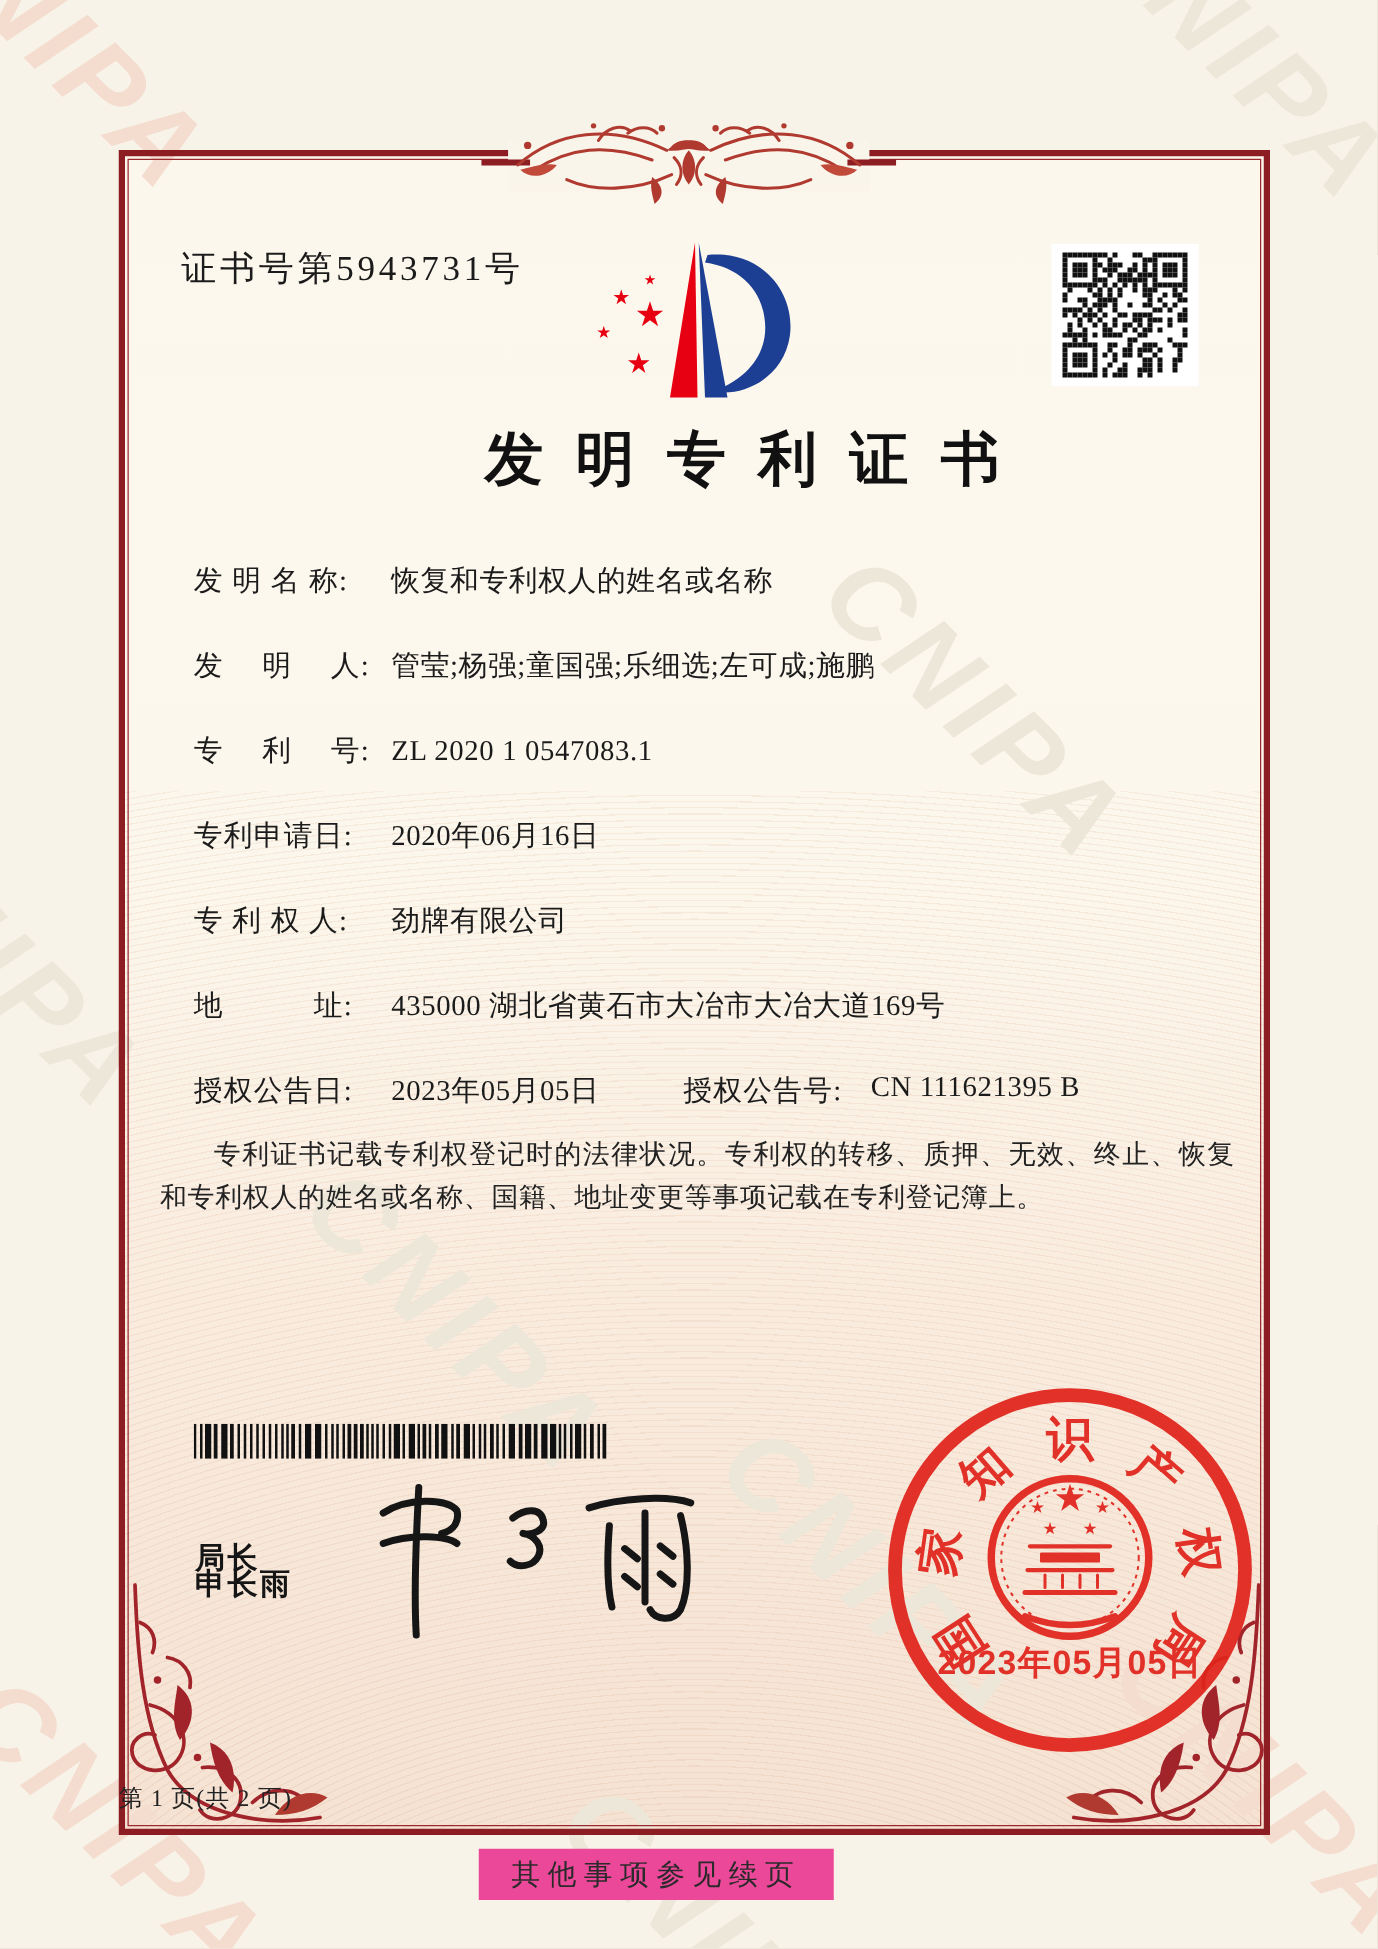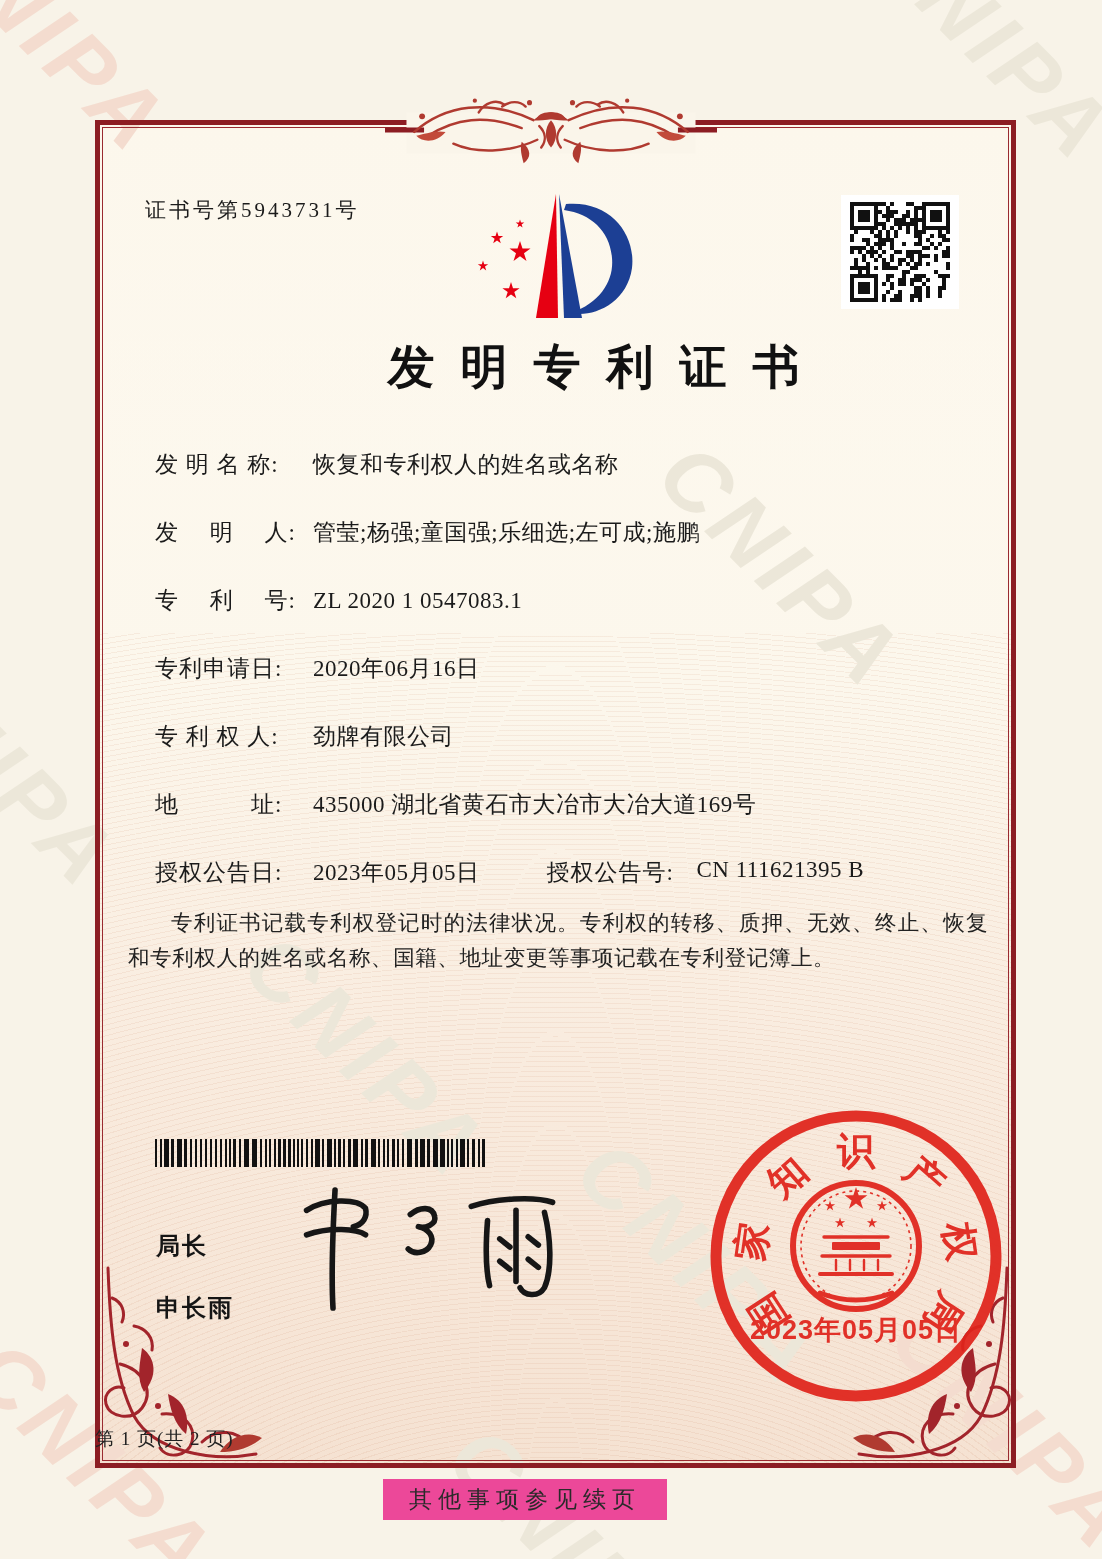--- a/index.html
+++ b/index.html
@@ -26,21 +26,21 @@
            border:5px solid #8c1d23; z-index:2; pointer-events:none; }
   .frame-in { position:absolute; inset:2px; border:1px solid #9a2a30; }
 
   .orn-top { position:absolute; left:385px; top:82px; width:332px; height:94px; z-index:3; }
   .orn-corner { position:absolute; width:190px; height:200px; z-index:3; }
   .orn-bl { left:100px; top:1264px; }
   .orn-br { left:825px; top:1264px; transform:scaleX(-1); }
 
   
   .content { position:absolute; inset:0; z-index:4; color:#1b1b1b; }
-  .cert-no { position:absolute; left:145px; top:196px; font-size:21px; letter-spacing:3px; }
+  .cert-no { position:absolute; left:145px; top:196px; font-size:28px; letter-spacing:3px; }
   .logo { position:absolute; left:468px; top:186px; width:172px; height:140px; }
   .qr { position:absolute; left:841px; top:195px; width:118px; height:114px; }
 
   .title { position:absolute; left:95px; top:336px; width:997px; text-align:center;
            font-size:47px; font-weight:700; letter-spacing:26px; text-indent:26px; color:#111; }
 
   .fields { position:absolute; left:155px; top:449px; width:760px; font-size:23px; }
   .frow { display:flex; align-items:baseline; height:31px; margin-bottom:37px; }
   .flabel { flex:0 0 158px; letter-spacing:1px; }
   .fvalue { letter-spacing:0.5px; }
@@ -49,21 +49,21 @@
 
   .paras { position:absolute; left:128px; top:906px; width:860px; font-size:21.5px;
            line-height:34.5px; text-align:justify; letter-spacing:0.6px; color:#222; }
   .paras p { text-indent:2em; margin-bottom:5px; }
 
   .barcode { position:absolute; left:155px; top:1139px; width:336px; height:28px; }
   .sig { position:absolute; left:272px; top:1172px; width:305px; height:150px; }
   .director { position:absolute; left:156px; font-family:Liberation Sans, sans-serif;
               font-size:24px; font-weight:600; color:#151515; letter-spacing:2px; }
   .director-title { top:1230px; }
-  .director-name { top:1292px; }
+  .director-name { top:1251px; }
 
   .seal { position:absolute; left:694px; top:1094px; width:324px; height:324px; z-index:5; opacity:.93; }
 
   .page-info { position:absolute; left:95px; top:1426px; width:860px; text-align:left;
                font-size:19px; letter-spacing:1px; color:#222; }
   .note-box { position:absolute; left:525px; top:1479px; transform:translateX(-50%);
               background:#ec4899; padding:5px 26px; font-size:23px; letter-spacing:6px; color:#2a2a2a; }
 </style>
 </head>
 <body>

